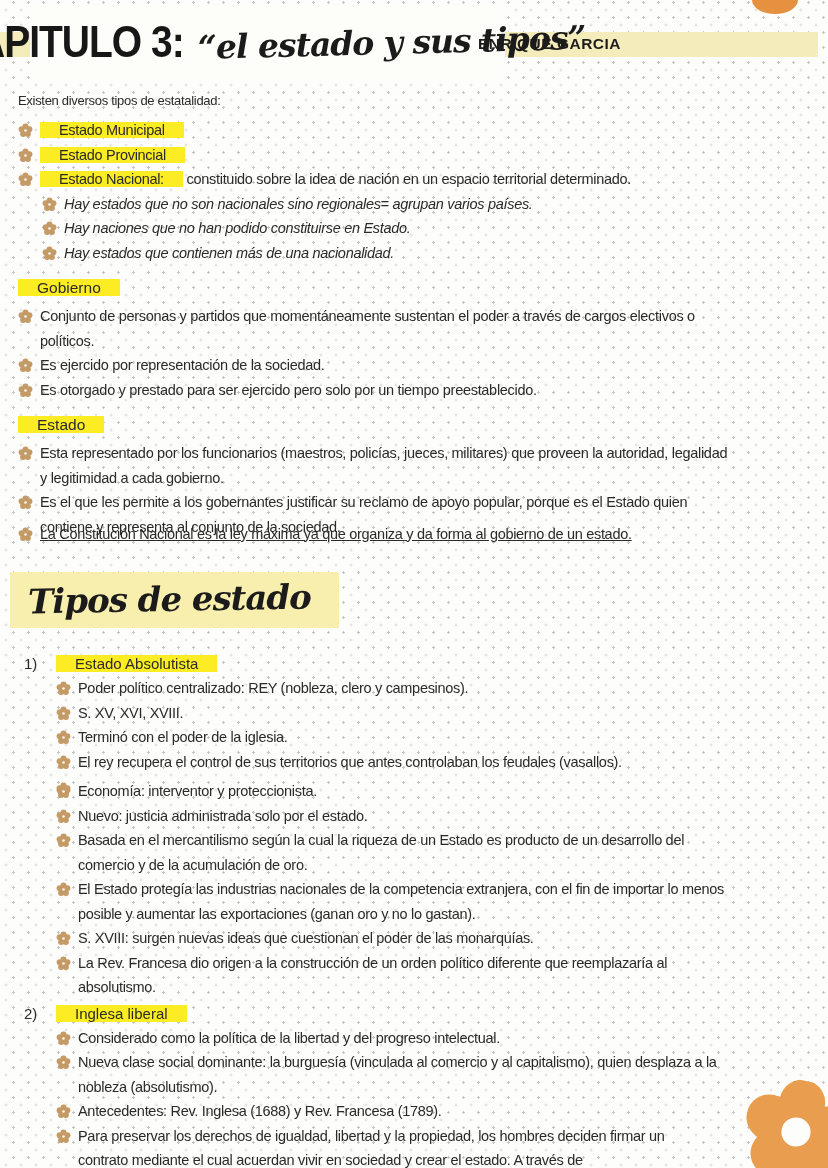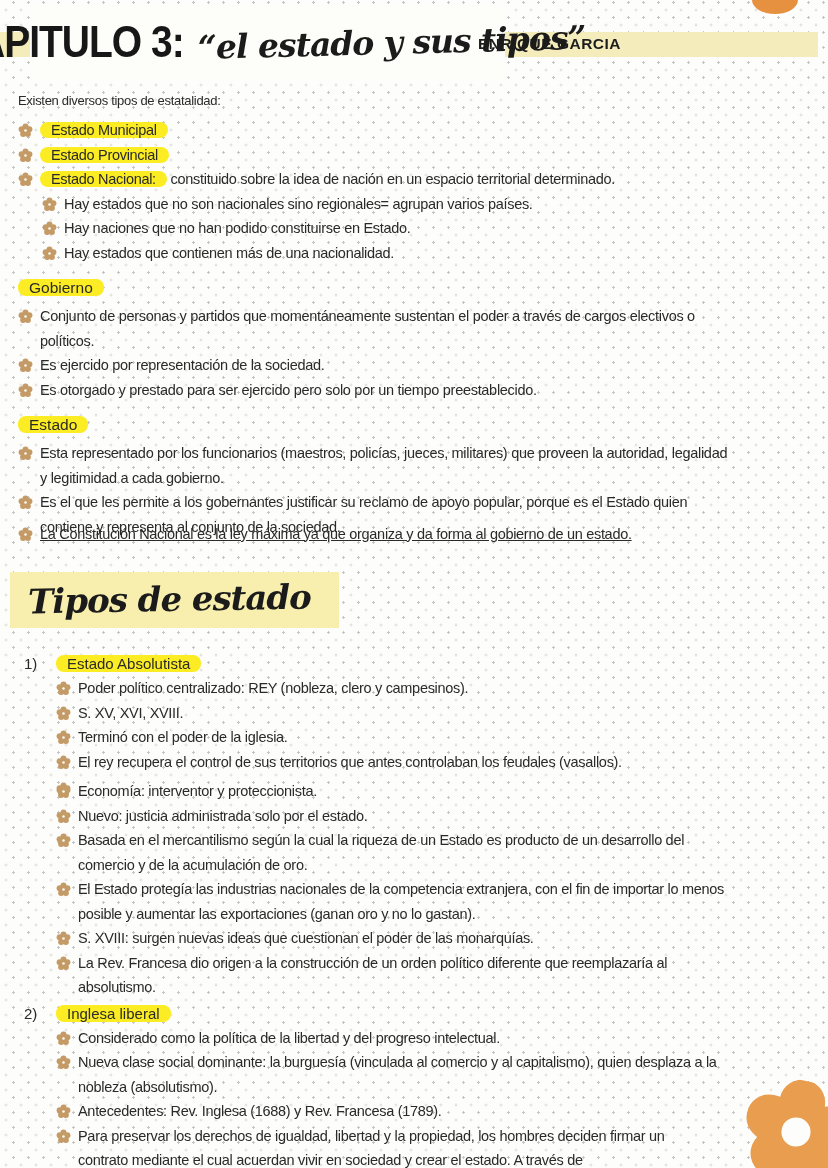--- a/index.html
+++ b/index.html
@@ -36,25 +36,25 @@
     letter-spacing:.5px;color:#1c1c1c;white-space:nowrap;
   }
   .corner-blob{
     position:absolute;right:30px;top:-14px;width:46px;height:28px;
     background:#e6913f;border-radius:50%;
   }
   
   .content{position:absolute;left:18px;top:90px;width:796px;}
   .intro{font-size:13px;letter-spacing:-.3px;line-height:22px;}
   .txt{font-size:14.5px;letter-spacing:-.3px;line-height:24.5px;white-space:pre-line;}
-  .hl{background:#fbec23;padding:0 11px;border-radius:8px;}
+  .hl{background:#fbec23;padding:0 19px;}
   .li{display:flex;align-items:flex-start;gap:7px;}
   .li .fl{flex:0 0 auto;margin-top:5px;}
   .fl{width:15px;height:15px;fill:#c49a66;}
-  .sub{margin-left:24px;}
+  .sub{margin-left:24px;font-style:italic;}
   .sub2{margin-left:38px;}
   .hsec{font-size:15.5px;line-height:24px;margin-top:11px;}
   .gap6{margin-top:6px;}
   .gap12{margin-top:4px;}
   .overlap-constitucion{margin-top:-17.5px;text-decoration:underline;}
   .overlap-economia{margin-top:-13px;}
   .empty-li{height:15px;margin-top:3px;}
   
   .tipos-block{
     position:relative;display:inline-block;margin-top:26px;margin-left:-8px;

